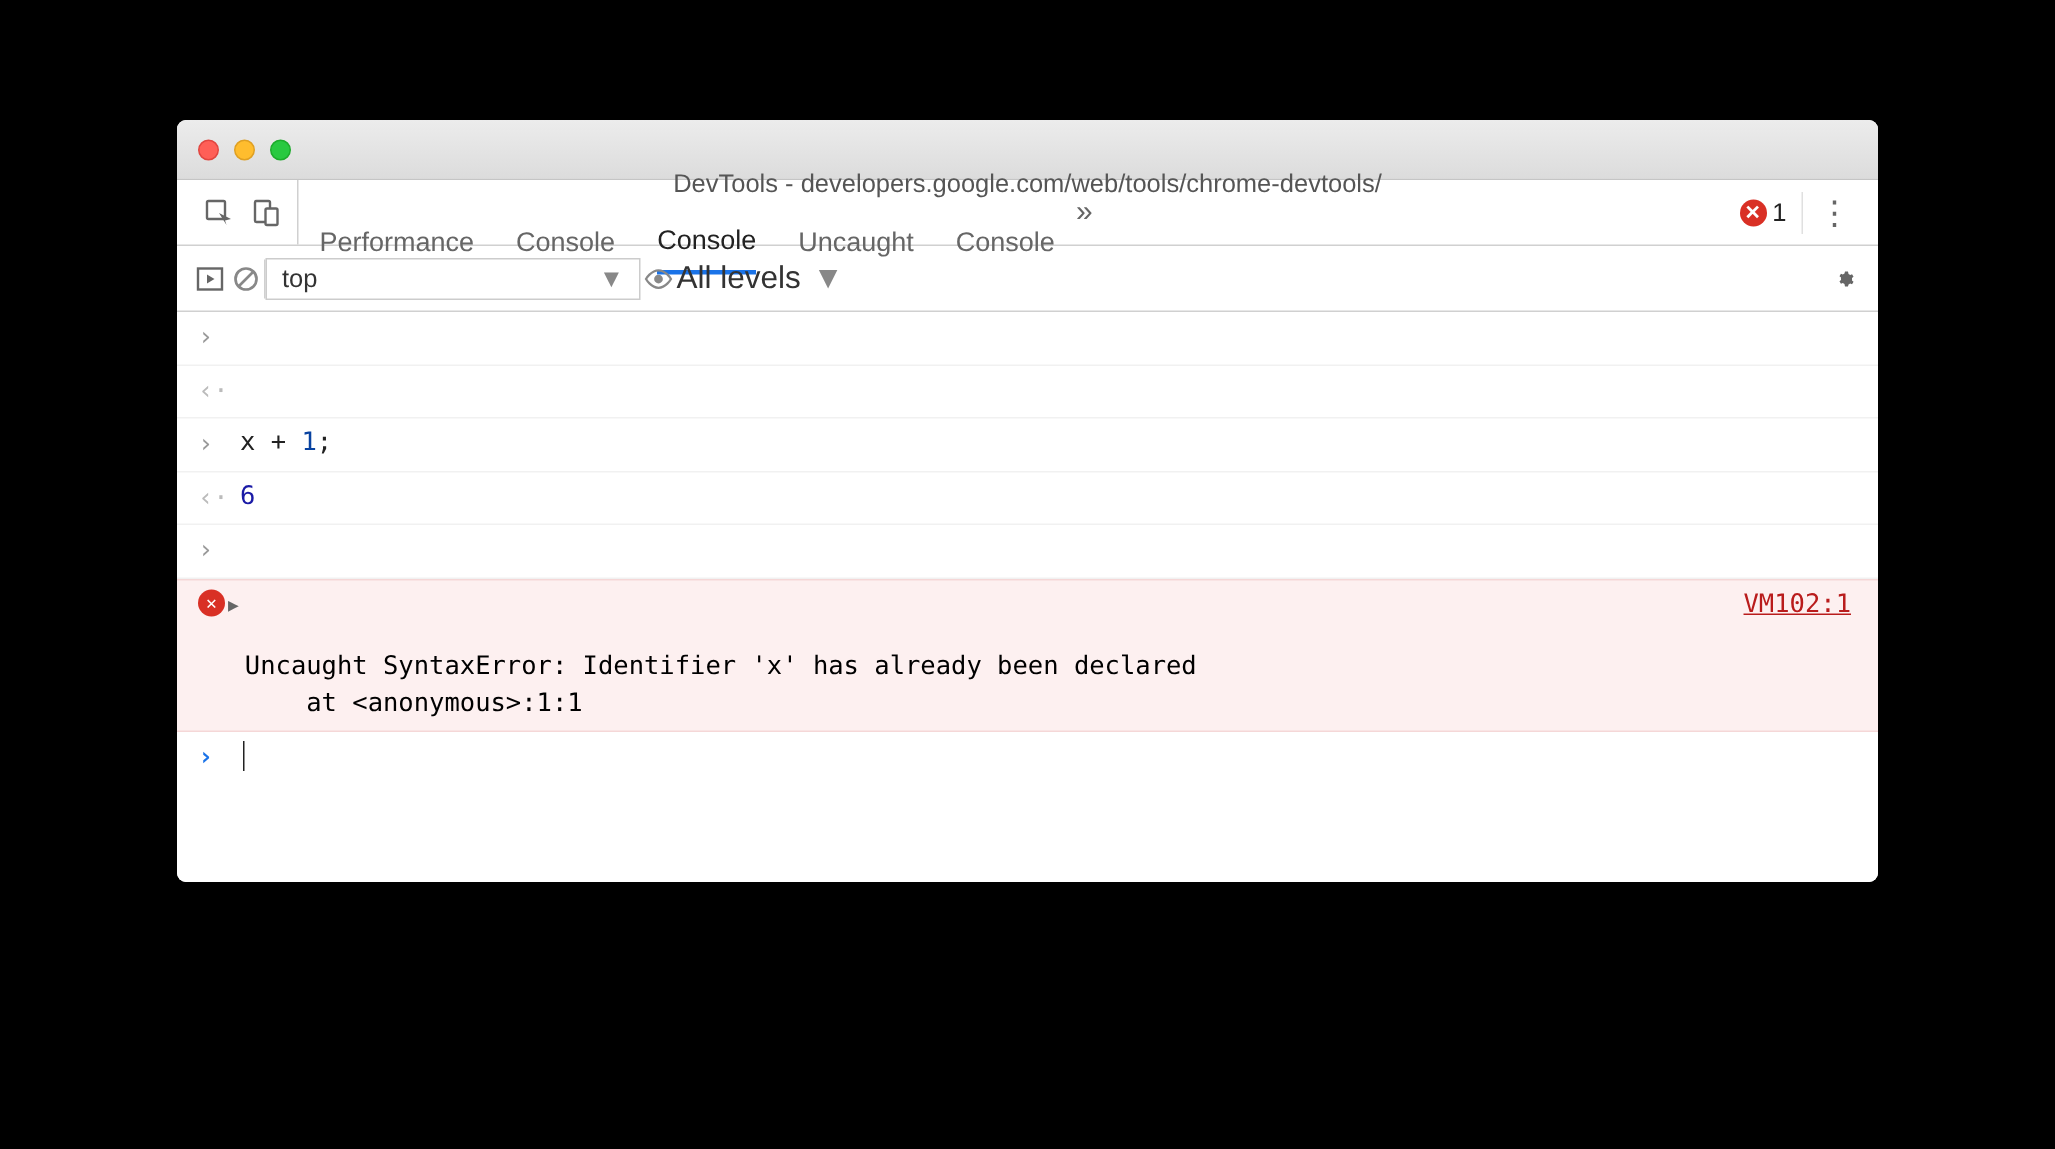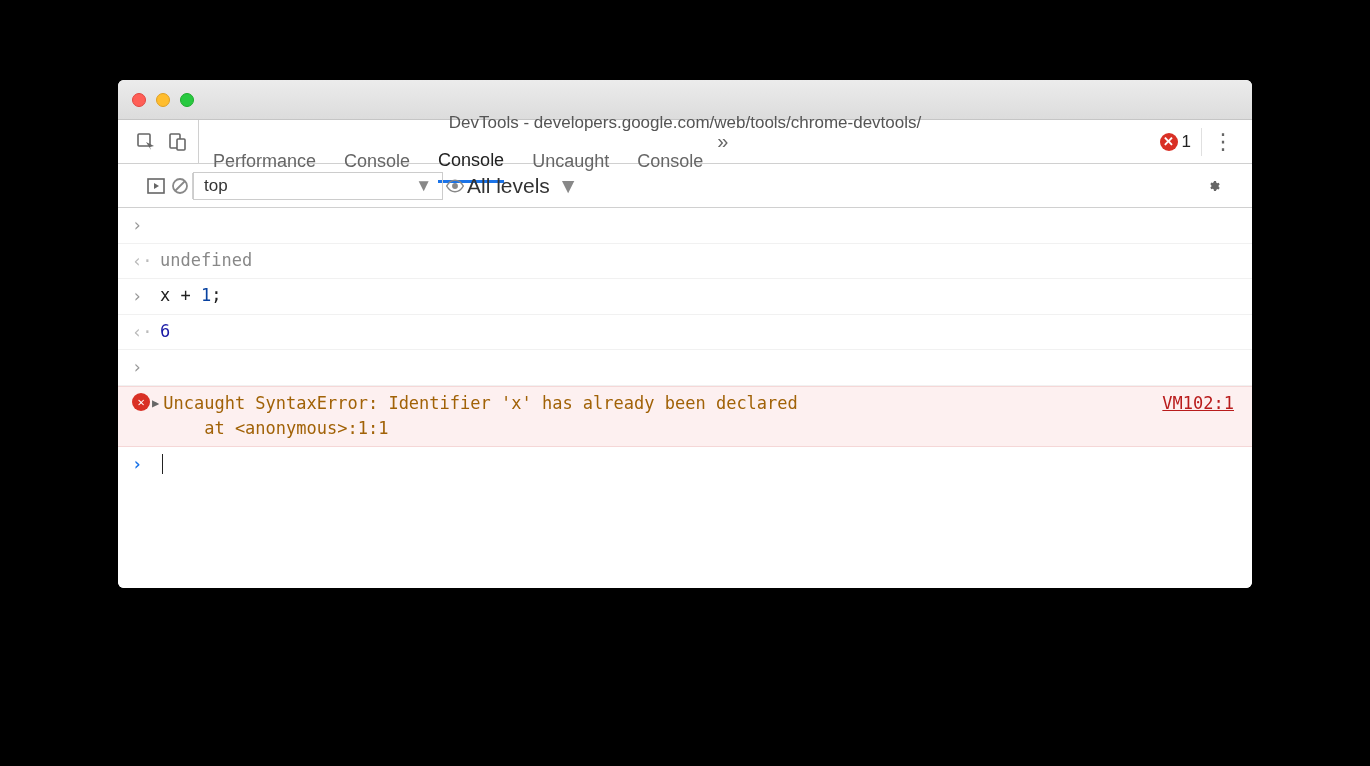--- a/index.html
+++ b/index.html
@@ -68,21 +68,21 @@
     .tabs-right { margin-left: auto; display: flex; align-items: center; gap: 10px; }
     .error-badge { display: flex; align-items: center; gap: 4px; color: #222; font-size: 17px; }
     .error-circle { width: 18px; height: 18px; border-radius: 50%; background: #d93025; color: #fff; font-size: 13px; display: flex; align-items: center; justify-content: center; font-weight: bold; }
     .kebab { color: #666; font-size: 22px; padding: 0 10px; cursor: pointer; border-left: 1px solid #e0e0e0; height: 28px; display:flex; align-items:center; }
     
     .filters-bar {
       height: 44px;
       border-bottom: 1px solid #d0d0d0;
       display: flex;
       align-items: center;
-      padding: 0 26px;
+      padding: 0 10px;
     }
     .execution-ctx {
       display: flex; align-items: center;
       border: 1px solid #ccc;
       height: 28px;
       padding: 0 10px;
       font-size: 17px;
       color: #333;
       min-width: 250px;
       justify-content: space-between;
@@ -110,21 +110,21 @@
     .gutter.input { color: #888; }
     .gutter.output { color: #bbb; }
     .gutter.prompt { color: #1a73e8; font-weight: bold; }
     .row-content { flex: 1; white-space: pre; color: #222; }
     .kw { color: #a626a4; }
     .num { color: #0842a0; }
     .undef { color: #888; }
     .numres { color: #1a1aa6; }
     .err-icon { width: 18px; height: 18px; border-radius: 50%; background: #d93025; color: #fff; font-size: 12px; display: flex; align-items: center; justify-content: center; flex-shrink: 0; margin-top: 2px; margin-right: 2px; }
     .err-expand { color: #666; margin-right: 4px; font-size: 12px; margin-top: 3px; flex-shrink: 0; }
-    .err-text { color: #a16207; flex: 1; white-space: pre; }
+    .err-text { color: #000000; flex: 1; white-space: pre; margin-top: 41px; }
     .err-source { color: #b91c1c; text-decoration: underline; cursor: pointer; font-family: Menlo, Monaco, Consolas, monospace; padding-right: 4px; }
     .prompt-row { display: flex; padding: 6px 14px; }
     .cursor-blink { display: inline-block; width: 1px; height: 20px; background: #222; margin-left: 2px; vertical-align: middle; }
   </style>
 </head>
 <body>
 
 <div class="window">
 
   <div class="titlebar">
@@ -206,21 +206,20 @@
   <div class="console-body" id="console-body">
       <div class="console-row">
         <div class="gutter input">
           <span style="color:#999">›</span>
         </div>
       </div>
       <div class="console-row">
         <div class="gutter output">
           <span style="color:#bbb">‹·</span>
         </div>
-        <div class="row-content"><span class="undef">undefined</span></div>
       </div>
       <div class="console-row">
         <div class="gutter input">
           <span style="color:#999">›</span>
         </div>
         <div class="row-content"><span>x </span><span>+ </span><span class="num">1</span><span>;</span></div>
       </div>
       <div class="console-row">
         <div class="gutter output">
           <span style="color:#bbb">‹·</span>

